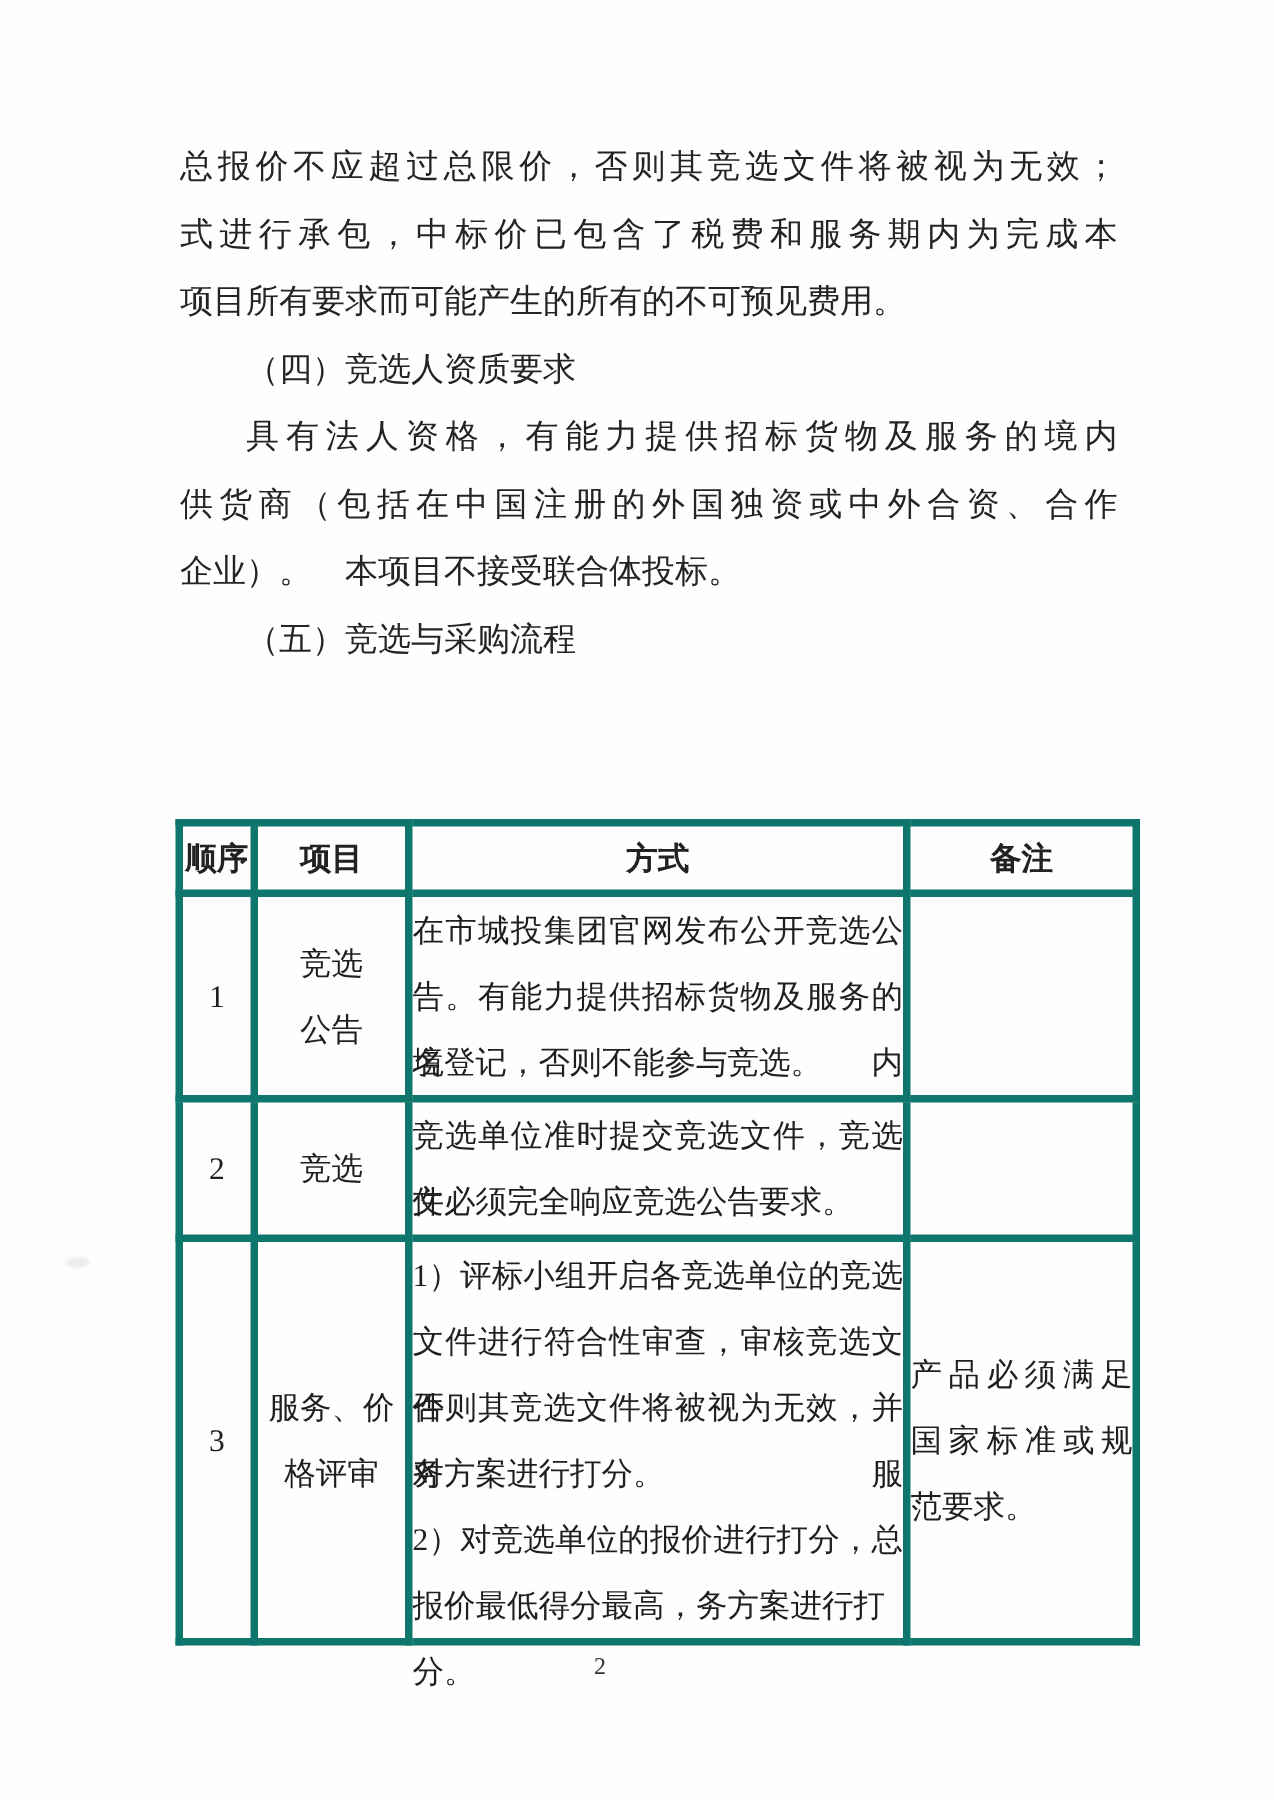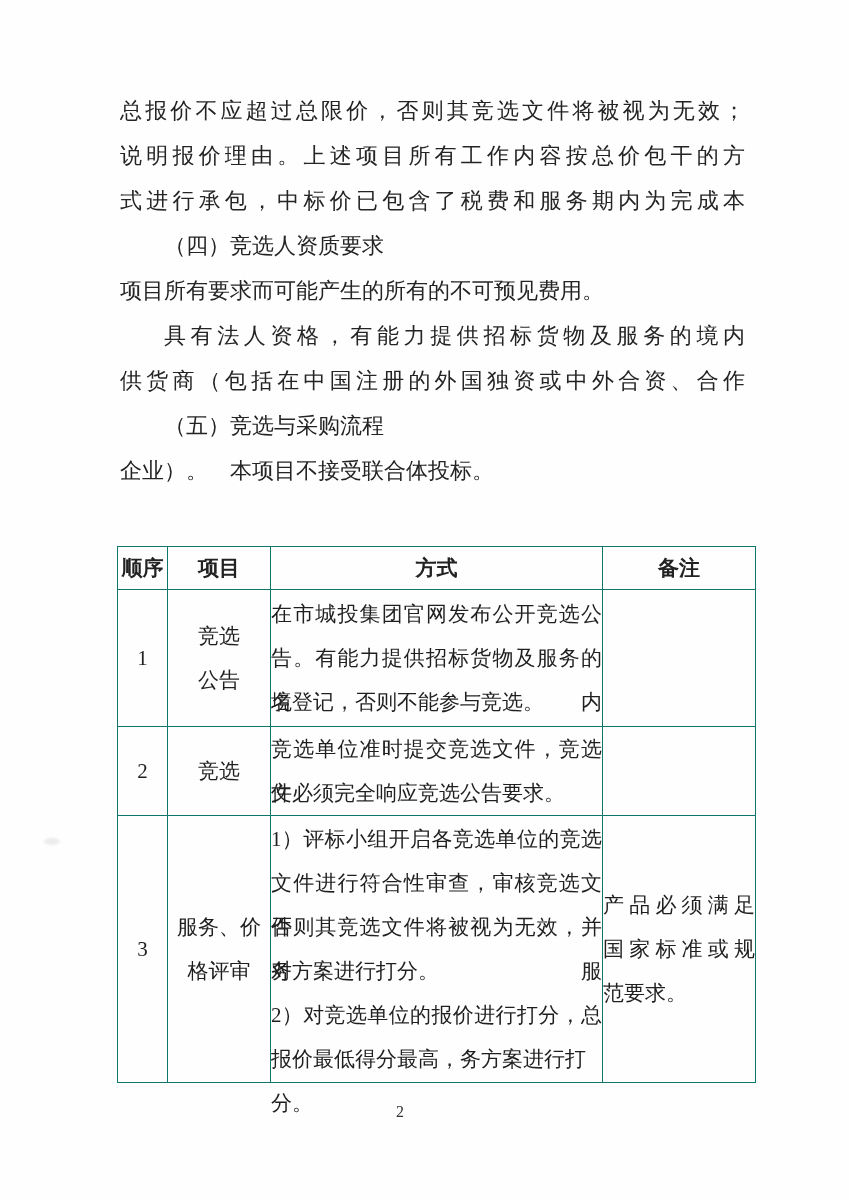--- a/index.html
+++ b/index.html
@@ -11,21 +11,21 @@
   }
   .content { position:absolute; left:120px; top:88px; width:625px; font-size:22px; }
   .line { height:45px; line-height:45px; }
   .j { text-align:justify; text-align-last:justify; }
   .ind { text-indent:44px; }
   table.proc {
     position:absolute; left:117px; top:546px; width:638px;
     border-collapse:collapse; table-layout:fixed;
     font-size:21px; color:#1f1f1f;
   }
-  table.proc th, table.proc td { border:1px solid #0f766e; padding:0; vertical-align:middle; }
+  table.proc th, table.proc td { border:5px solid #0f766e; padding:0; vertical-align:middle; }
   table.proc th {
     font-family:"Liberation Sans","DejaVu Sans",sans-serif;
     font-weight:bold; font-size:21px; text-align:center; height:42px;
     color:#222222;
   }
   td.cellc { text-align:center; line-height:44px; }
   td.cellm, td.celln { vertical-align:top; }
   td.cellm { padding:3px 8px 0 7px; }
   td.celln { padding:3px 9px 0 8px; }
   .tl { height:44px; line-height:44px; }
@@ -38,28 +38,27 @@
     background:#ececec; border-radius:50%; filter:blur(1px);
   }
 </style>
 </head>
 <body>
 
 <div class="page">
 
   <div class="content">
     <div class="line j">总报价不应超过总限价，否则其竞选文件将被视为无效；</div>
-    <div class="line j">说明报价理由。上述项目所有工作内容按总价包干的方</div>
     <div class="line j">式进行承包，中标价已包含了税费和服务期内为完成本</div>
+    <div class="line">项目所有要求而可能产生的所有的不可预见费用。</div>
     <div class="line ind">（四）竞选人资质要求</div>
-    <div class="line">项目所有要求而可能产生的所有的不可预见费用。</div>
     <div class="line j ind">具有法人资格，有能力提供招标货物及服务的境内</div>
     <div class="line j">供货商（包括在中国注册的外国独资或中外合资、合作</div>
+    <div class="line">企业）。　本项目不接受联合体投标。</div>
     <div class="line ind">（五）竞选与采购流程</div>
-    <div class="line">企业）。　本项目不接受联合体投标。</div>
   </div>
 
   <table class="proc">
     <colgroup>
       <col style="width:50px">
         <col style="width:103px">
         <col style="width:332px">
         <col style="width:153px">
     </colgroup>
     <tbody>

